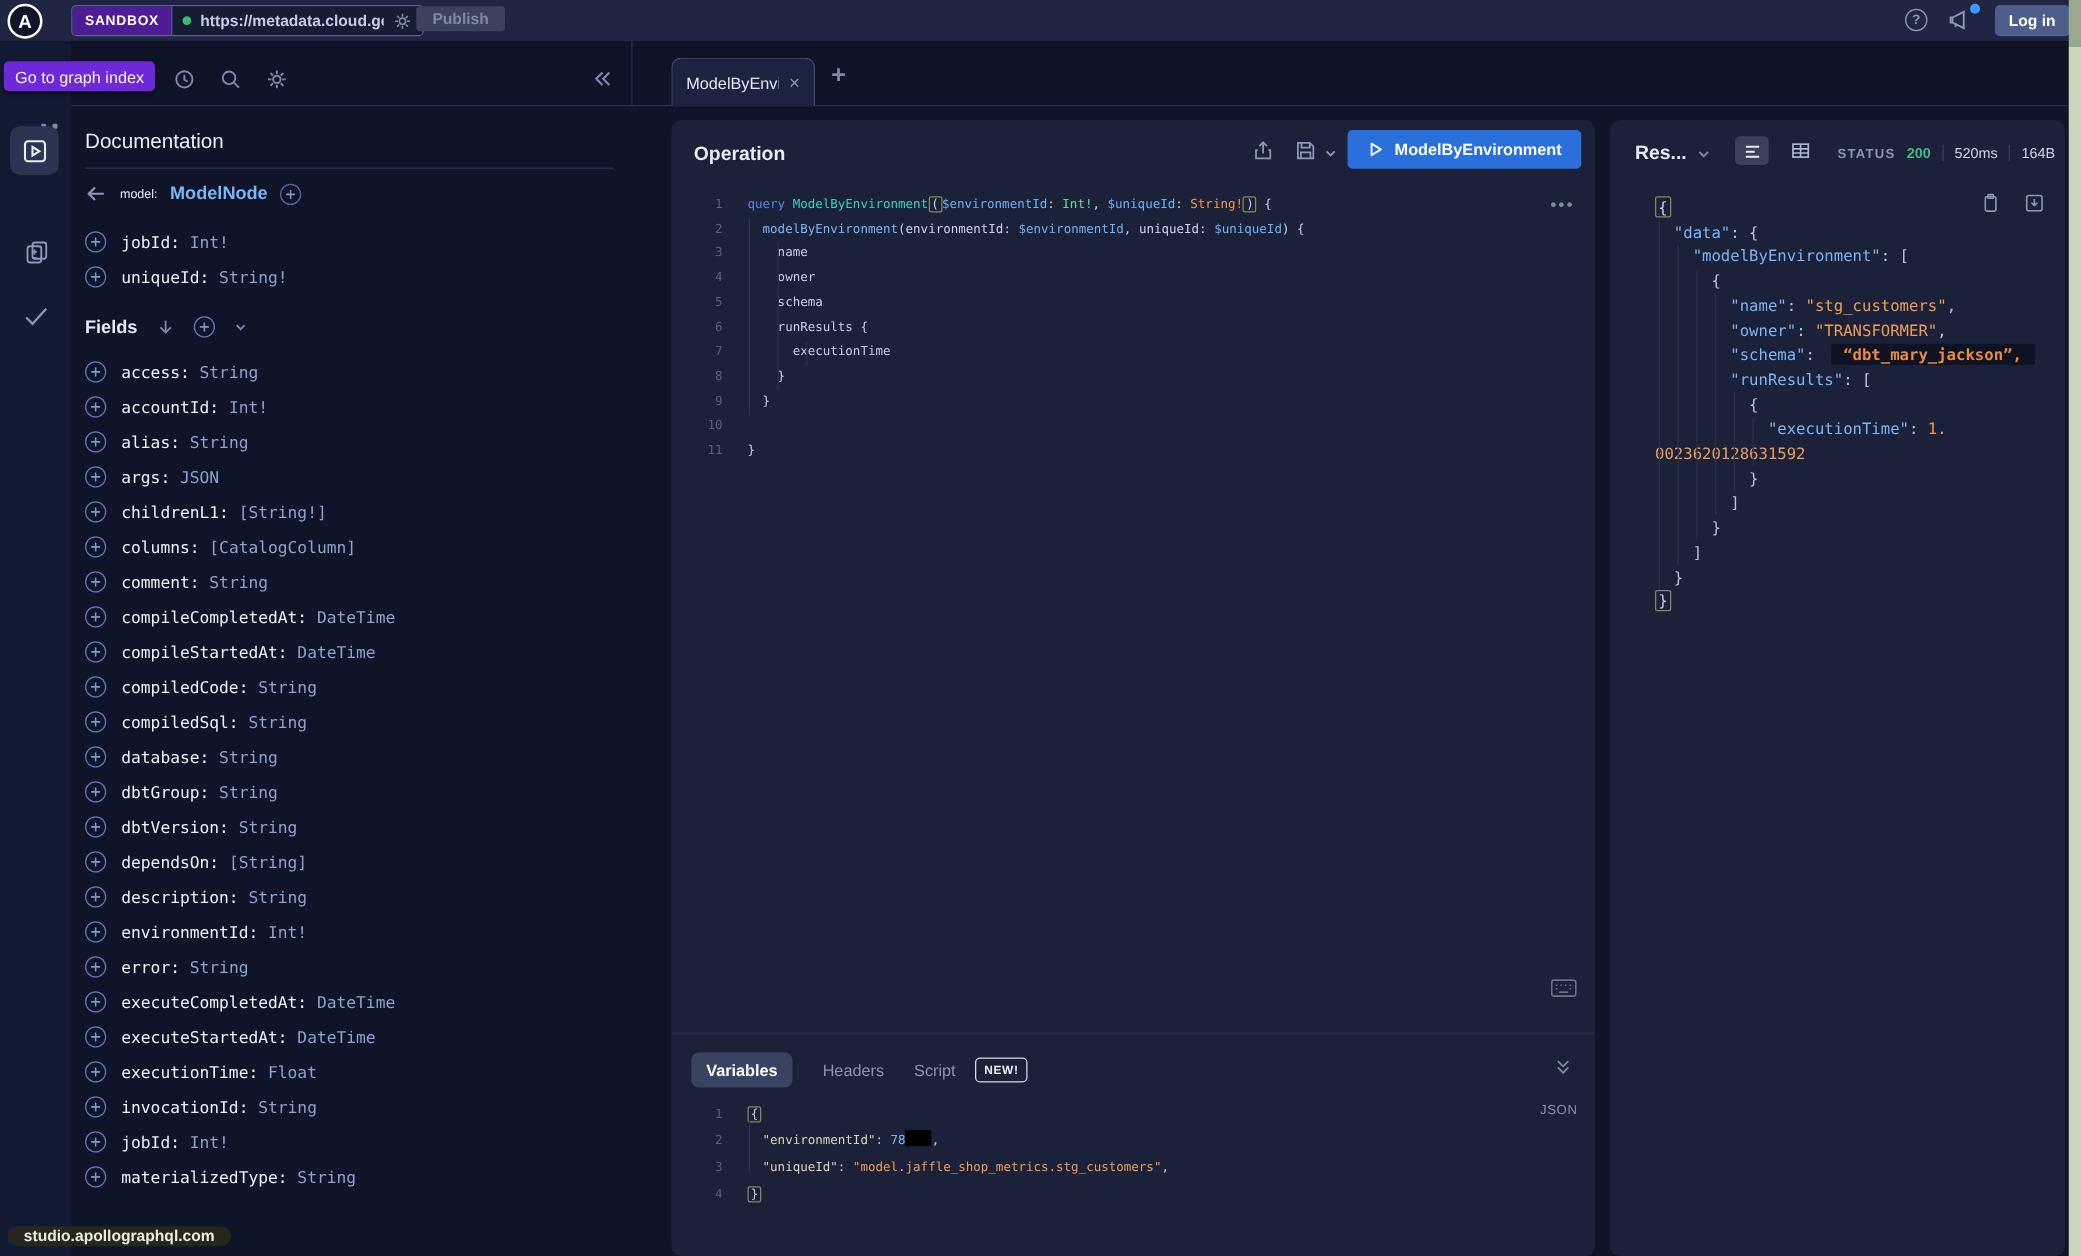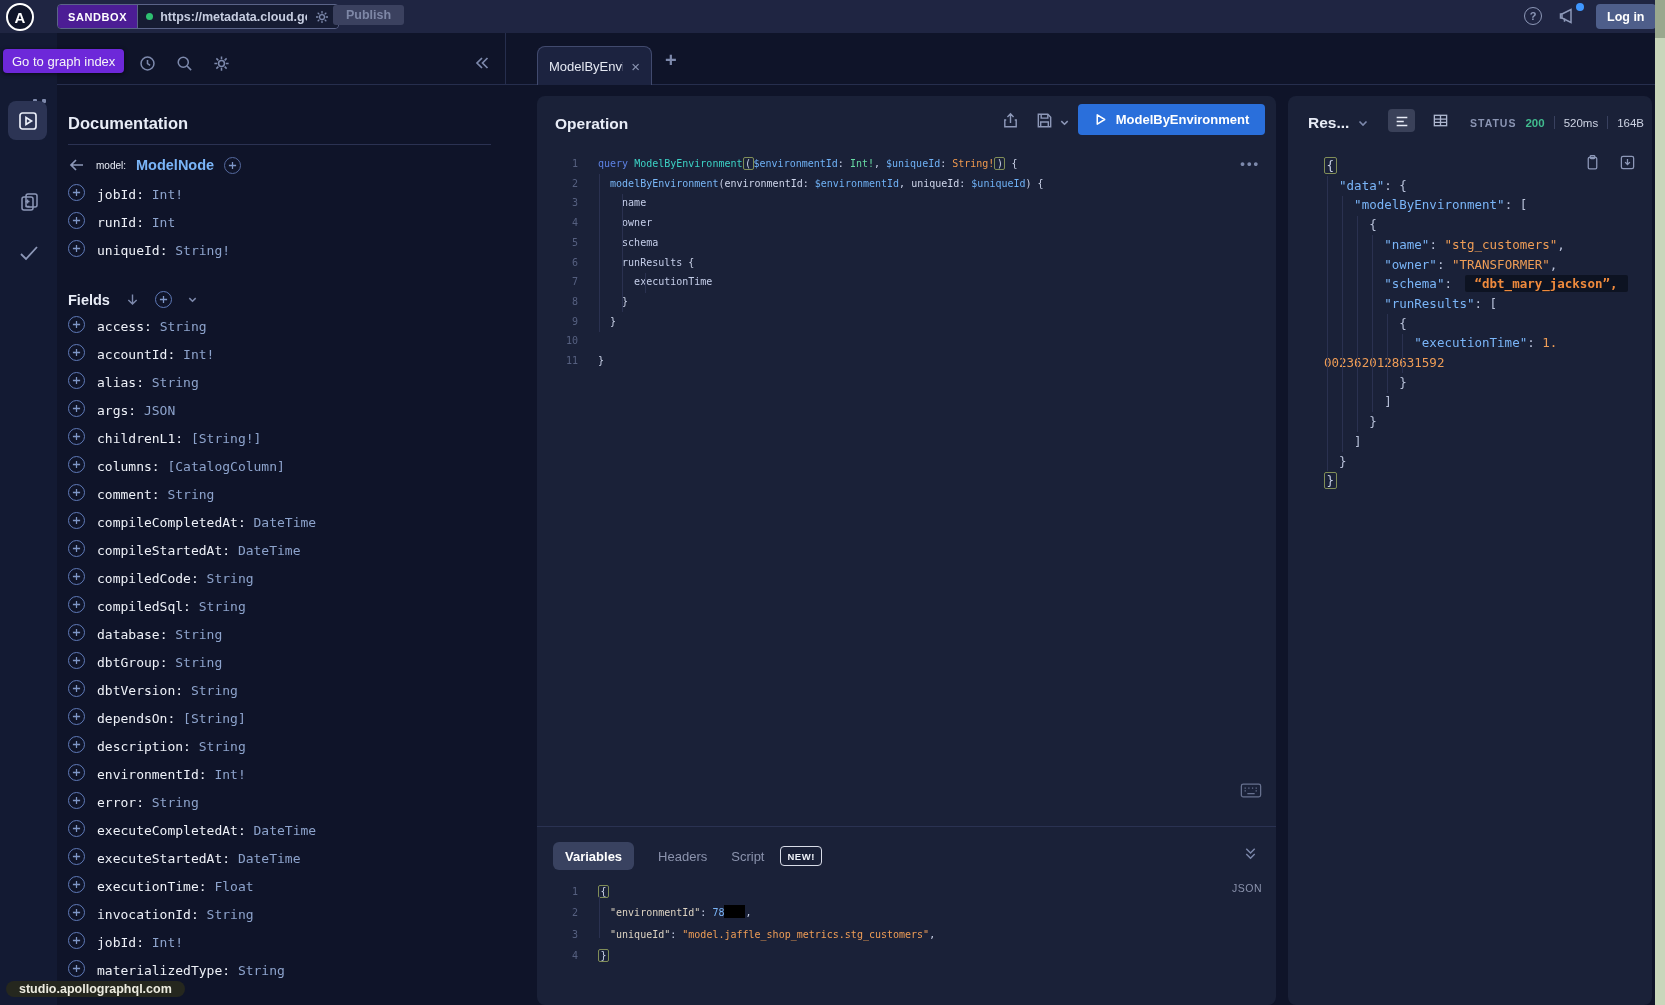--- a/index.html
+++ b/index.html
@@ -37,32 +37,32 @@
   .tb-ic { position:absolute; top:21px; color:#7d89ac; }
   .tb-div { position:absolute; left:448px; top:0; width:1px; height:52px; background:#262e4d; }
   .collapse-ic { position:absolute; left:414px; top:20px; color:#7d89ac; }
   .tab { position:absolute; left:480px; top:13px; bottom:-1px; width:115px; background:#1c2340; border:1px solid #414a6e; border-bottom:none; border-radius:8px 8px 0 0; display:flex; align-items:center; gap:8px; padding:0 11px; z-index:5; }
   .tab-label { font-size:13px; color:#e4e8f2; white-space:nowrap; overflow:hidden; }
   .tab-close { color:#8b95b3; font-size:15px; line-height:1; }
   .tab-plus { position:absolute; left:608px; top:17px; color:#7d89ac; font-size:20px; font-weight:bold; line-height:1; }
 
   
   .docs { position:absolute; left:57px; top:85px; width:448px; height:920px; padding:11px 14px 0 11px; overflow:hidden; }
-  .docs-title { font-size:16.5px; font-weight:bold; margin-top:18px; }
+  .docs-title { font-size:16.5px; font-weight:normal; margin-top:8px; }
   .docs-hr { height:1px; background:#2b3252; margin-top:11px; }
   .crumb-row { display:flex; align-items:center; gap:10px; margin-top:9px; height:22px; }
   .crumb-back { color:#8d98b8; }
   .crumb-field { font-size:10px; font-weight:normal; }
   .crumb-type { font-size:14.5px; font-weight:bold; color:#7ab5f8; }
   .sec-title { font-size:14.5px; font-weight:bold; margin-top:19px; }
   .fields-head { display:flex; align-items:center; gap:15px; margin-top:23px; }
   .fields-head .sec-title { margin-top:0; }
   .muted-ic { color:#7d89ac; }
   .doc-rows { margin-top:8px; }
-  .doc-row { height:28px; display:flex; align-items:flex-start; gap:12px; }
+  .doc-row { height:28px; display:flex; align-items:flex-end; gap:12px; }
   .plus-circle { width:17px; height:17px; border:1.5px solid #5f7ab8; border-radius:50%; color:#7f97c8; display:flex; align-items:center; justify-content:center; flex:none; }
   .mono { font-family:"DejaVu Sans Mono", monospace; }
   .fname { font-size:13px; color:#eef1f8; }
   .fcolon { font-size:13px; color:#eef1f8; }
   .ftype { font-size:13px; color:#8da3cc; }
 
   
   .panel { position:absolute; top:96px; background:#1a2138; border-radius:8px; overflow:hidden; }
   .op-panel { left:537px; width:739px; height:909px; }
   .resp-panel { left:1288px; width:364px; height:909px; }
@@ -243,28 +243,20 @@
           </svg>
         </span>
         <span class="mono"><span class="fname">jobId</span><span class="fcolon">: </span><span class="ftype">Int!</span></span>
       </div>
       <div class="doc-row">
         <span class="plus-circle">
           <svg width="9" height="9" viewBox="0 0 10 10" stroke="currentColor" stroke-width="1.4">
             <path d="M5 1v8M1 5h8"></path>
           </svg>
         </span>
-        <span class="mono"><span class="fname">runId</span><span class="fcolon">: </span><span class="ftype">Int</span></span>
-      </div>
-      <div class="doc-row">
-        <span class="plus-circle">
-          <svg width="9" height="9" viewBox="0 0 10 10" stroke="currentColor" stroke-width="1.4">
-            <path d="M5 1v8M1 5h8"></path>
-          </svg>
-        </span>
         <span class="mono"><span class="fname">uniqueId</span><span class="fcolon">: </span><span class="ftype">String!</span></span>
       </div>
     </div>
 
   <div class="fields-head">
     <span class="sec-title">Fields</span>
     <span class="muted-ic">
       <svg width="15" height="15" viewBox="0 0 18 18" fill="none" stroke="currentColor" stroke-width="1.7">
           <path d="M9 3v11M4 9.5l5 5 5-5"></path>
         </svg>

